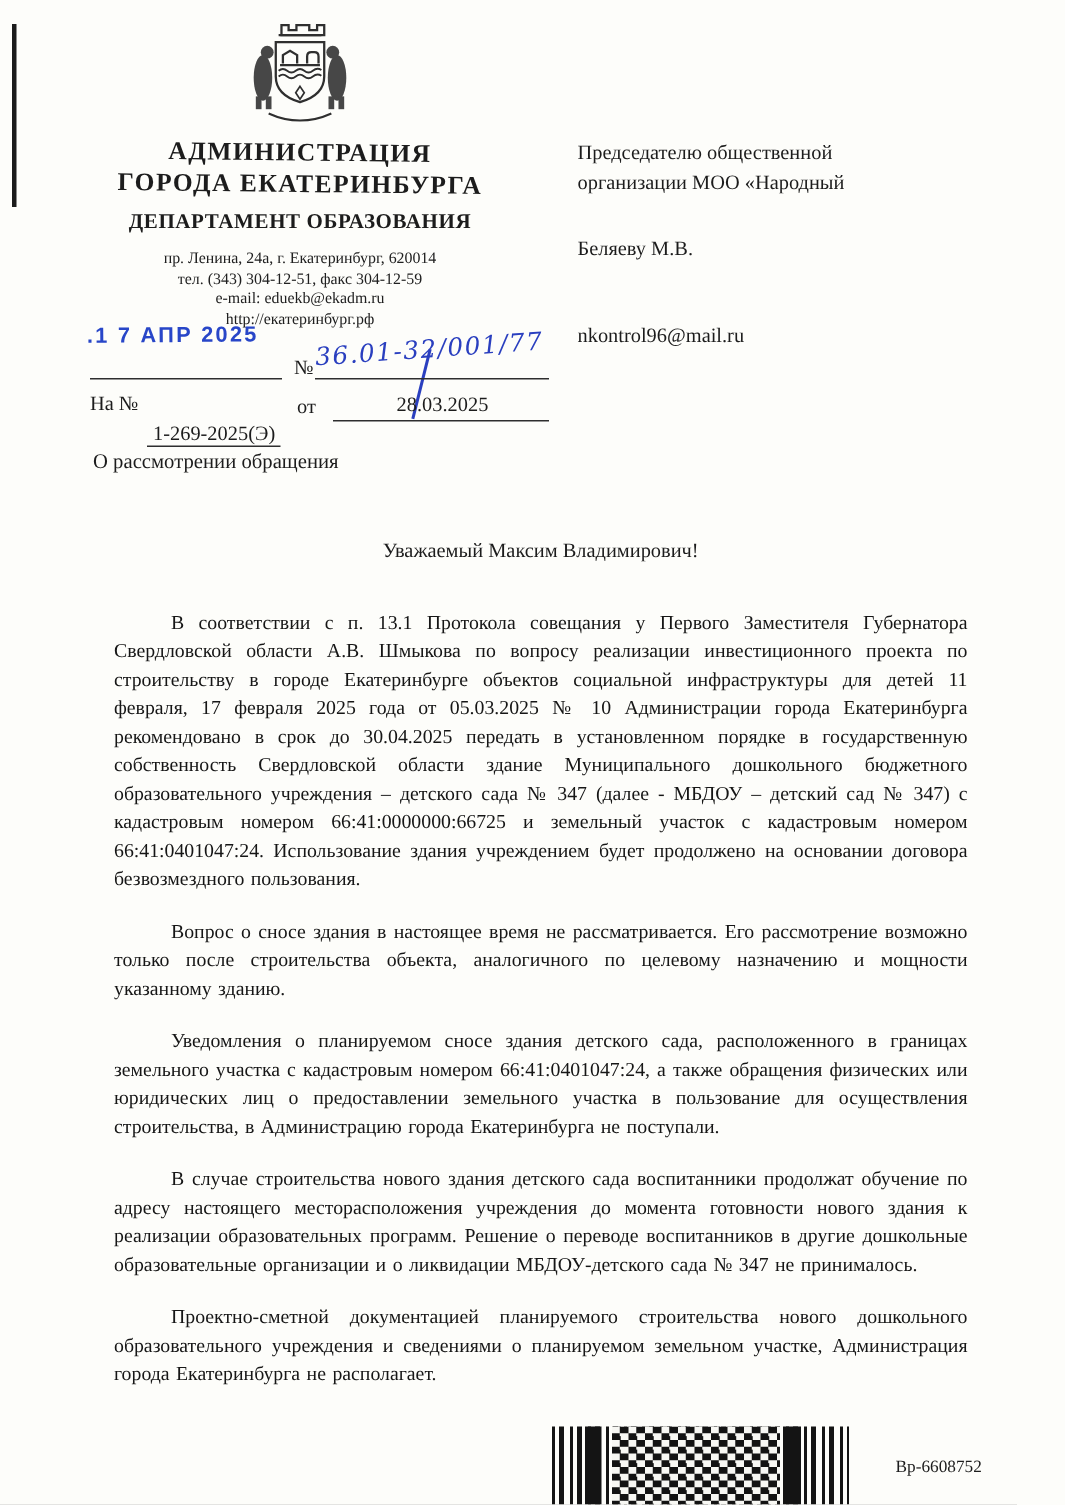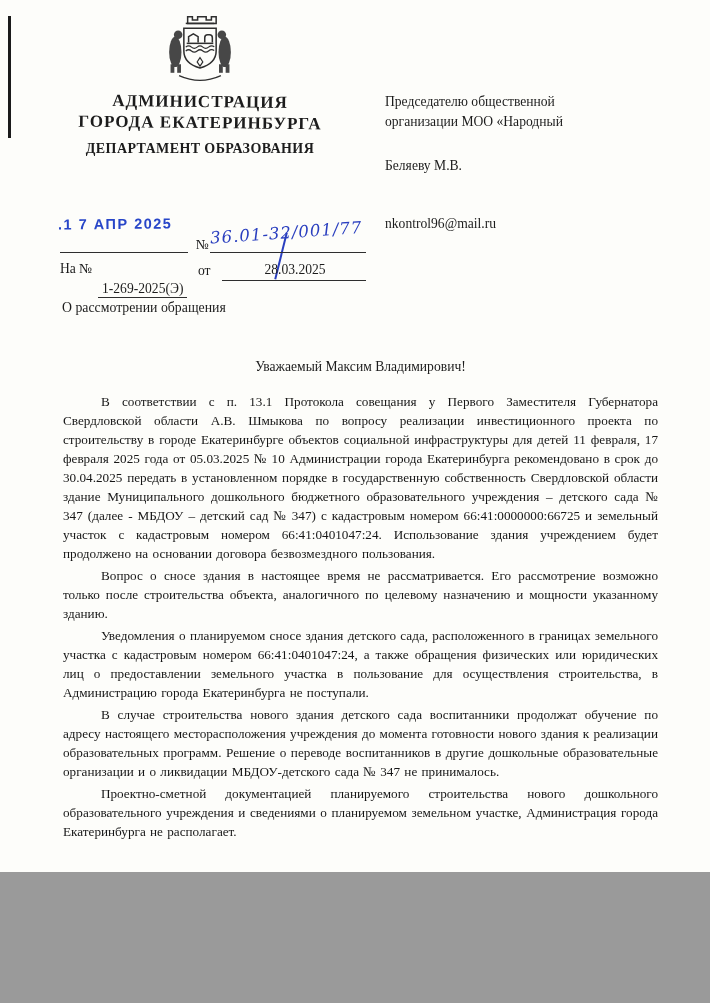--- a/index.html
+++ b/index.html
@@ -1,18 +1,18 @@
 <!DOCTYPE html>
 <html><head>
 <meta charset="utf-8">
 <style>
   html,body{margin:0;padding:0;}
   body{background:#9a9a9a;font-family:"Liberation Serif",serif;}
   .page{
-    position:relative;width:710px;height:872px;margin:0 auto;
+    position:relative;width:710px;height:1003px;margin:0 auto;
     background:#fdfdfa;overflow:hidden;color:#1c1c1c;
   }
   
   .scan-line{position:absolute;left:8px;top:16px;width:3px;height:122px;background:#1b1b1b;}
 
   
   .letterhead{position:absolute;left:50px;top:12px;width:300px;text-align:center;}
   .emblem{display:block;margin:0 auto 3px;}
   .org-name{font-weight:bold;font-size:17px;line-height:21px;letter-spacing:1px;transform:rotate(.6deg);}
   .dept{font-weight:bold;font-size:14px;line-height:17px;margin-top:7px;letter-spacing:.4px;}
@@ -46,21 +46,21 @@
   .ref-value-underlined{border-bottom:1.6px solid #2e2e2e;padding:0 4px 1px;}
   .ref-date{position:absolute;left:224px;top:262px;width:142px;text-align:center;font-size:13.6px;}
 
   .subject{position:absolute;left:62px;top:300px;font-size:13.8px;}
 
   .salutation{position:absolute;left:60px;top:359px;width:601px;text-align:center;font-size:13.6px;}
 
   
   .body-text{position:absolute;left:60px;top:389px;width:601px;}
   .body-text p{
-    margin:3px;text-indent:38px;text-align:justify;
+    margin:16px;text-indent:38px;text-align:justify;
     font-size:13.2px;line-height:19px;word-spacing:1px;color:#161616;
   }
   .force-justify{text-align-last:justify;}
 
   
   .barcode{
     position:absolute;left:368px;top:951px;width:198px;height:52px;
     background:repeating-linear-gradient(90deg,#141414 0 2px,transparent 2px 5px,#141414 5px 8px,transparent 8px 12px);
   }
   .barcode-block-left{position:absolute;left:22px;top:0;width:11px;height:52px;background:#141414;}
@@ -100,20 +100,26 @@
         <rect x="24" y="55" width="4" height="9"></rect>
         <ellipse cx="74" cy="42" rx="6.5" ry="16"></ellipse>
         <circle cx="71" cy="24" r="4.5"></circle>
         <rect x="68" y="55" width="4" height="9"></rect>
         <rect x="75" y="55" width="4" height="9"></rect>
       </g>
     </svg>
     <div class="org-name">АДМИНИСТРАЦИЯ</div>
     <div class="org-name">ГОРОДА  ЕКАТЕРИНБУРГА</div>
     <div class="dept">ДЕПАРТАМЕНТ ОБРАЗОВАНИЯ</div>
+    <div class="addr">
+      <div>пр. Ленина, 24а, г. Екатеринбург, 620014</div>
+      <div>тел. (343) 304-12-51, факс 304-12-59</div>
+      <div>e-mail: eduekb@ekadm.ru</div>
+      <div>http://екатеринбург.рф</div>
+    </div>
   </div>
 
   <div class="recipient">
     <div>Председателю общественной</div>
     <div>организации МОО «Народный</div>
     <div class="rec-name">Беляеву М.В.</div>
     <div class="rec-email">nkontrol96@mail.ru</div>
   </div>
 
   <div class="stamp">.1 7 АПР 2025</div>

